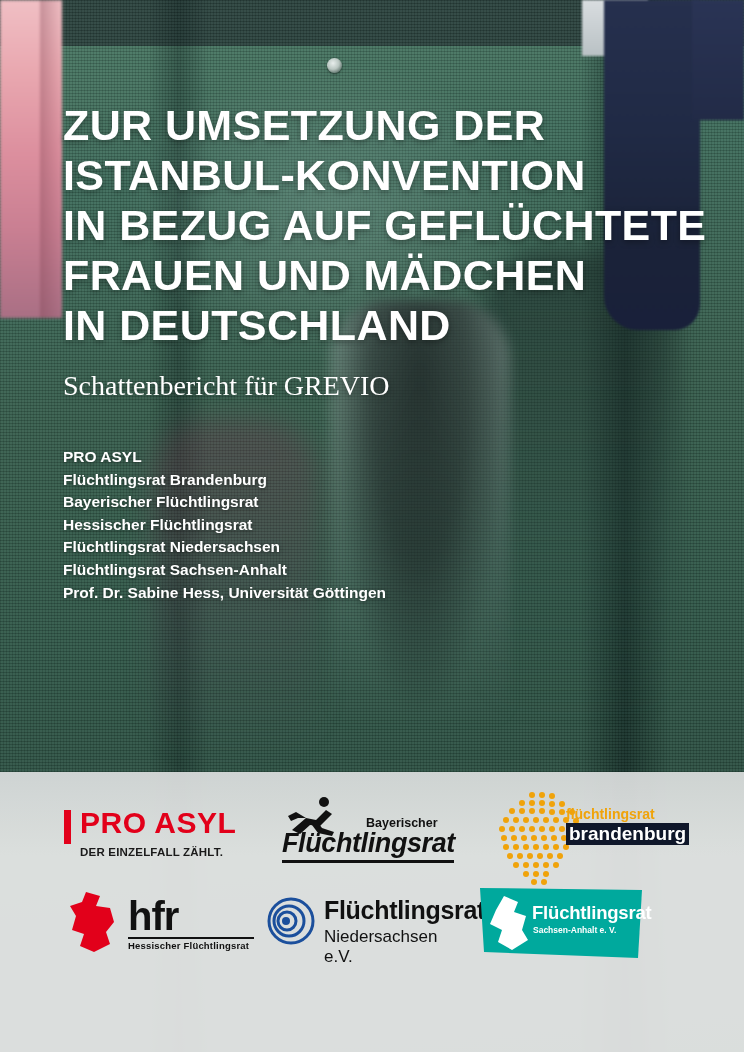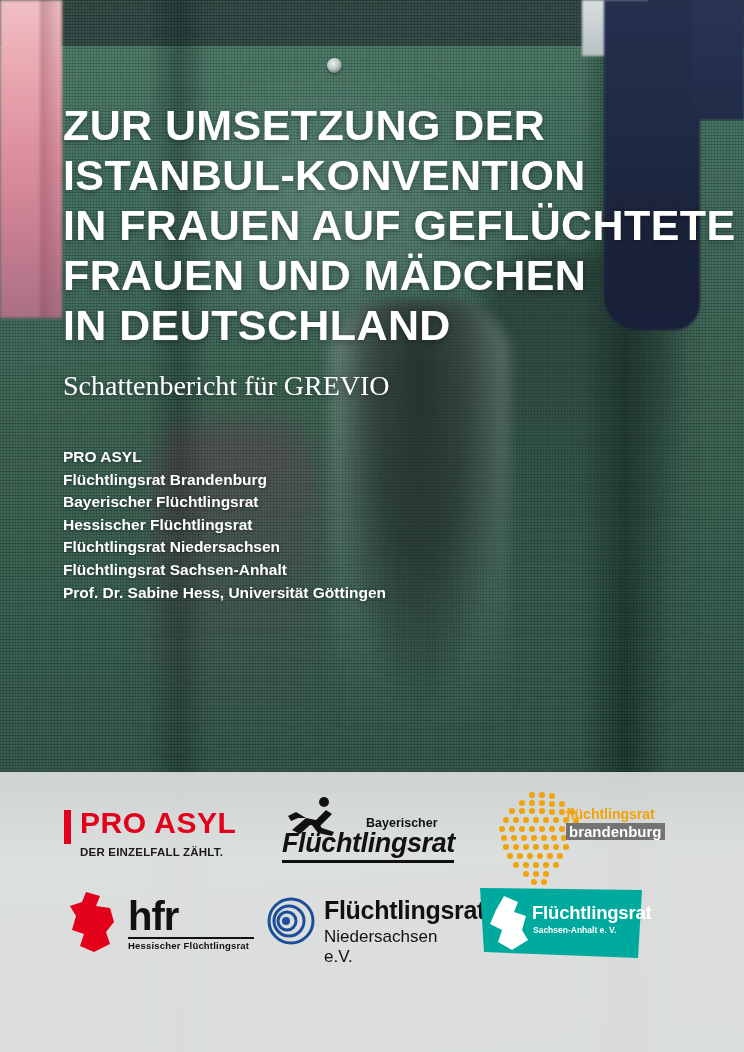--- a/index.html
+++ b/index.html
@@ -186,22 +186,22 @@
 
   
   .logo-brandenburg {
     position: absolute; left: 486px; top: 790px; width: 196px; height: 96px;
   }
   .bb-map { position: absolute; left: 0; top: 0; }
   .bb-text1 {
     position: absolute; left: 80px; top: 16px; font-size: 14px; color: #f0a30a; font-weight: bold;
   }
   .bb-text2 {
-    position: absolute; left: 80px; top: 33px; font-size: 15px; color: #ffffff; font-weight: bold;
-    background: #737373; padding: 0 3px;
+    position: absolute; left: 80px; top: 33px; font-size: 19px; color: #ffffff; font-weight: bold;
+    background: #0f172a; padding: 0 3px;
   }
 
   
   .logo-hfr {
     position: absolute; left: 66px; top: 892px; width: 190px; height: 68px;
   }
   .hfr-text {
     position: absolute; left: 62px; top: 2px; font-size: 40px; font-weight: bold; color: #111;
     letter-spacing: -1px;
   }
@@ -255,21 +255,21 @@
   <div class="figure-c"></div>
   <div class="cloth-pink"></div>
   <div class="cloth-white"></div>
   <div class="cloth-navy"></div>
   <div class="cloth-navy-2"></div>
   <div class="grommet"></div>
 
   <div class="title">
     <div>ZUR UMSETZUNG DER</div>
     <div>ISTANBUL-KONVENTION</div>
-    <div>IN FRAUEN AUF GEFLÜCHTETE</div>
+    <div>IN BEZUG AUF GEFLÜCHTETE</div>
     <div>FRAUEN UND MÄDCHEN</div>
     <div>IN DEUTSCHLAND</div>
   </div>
 
   <div class="subtitle">Schattenbericht für GREVIO</div>
 
   <div class="publishers">
     <div>PRO ASYL</div>
     <div>Flüchtlingsrat Brandenburg</div>
     <div>Bayerischer Flüchtlingsrat</div>

